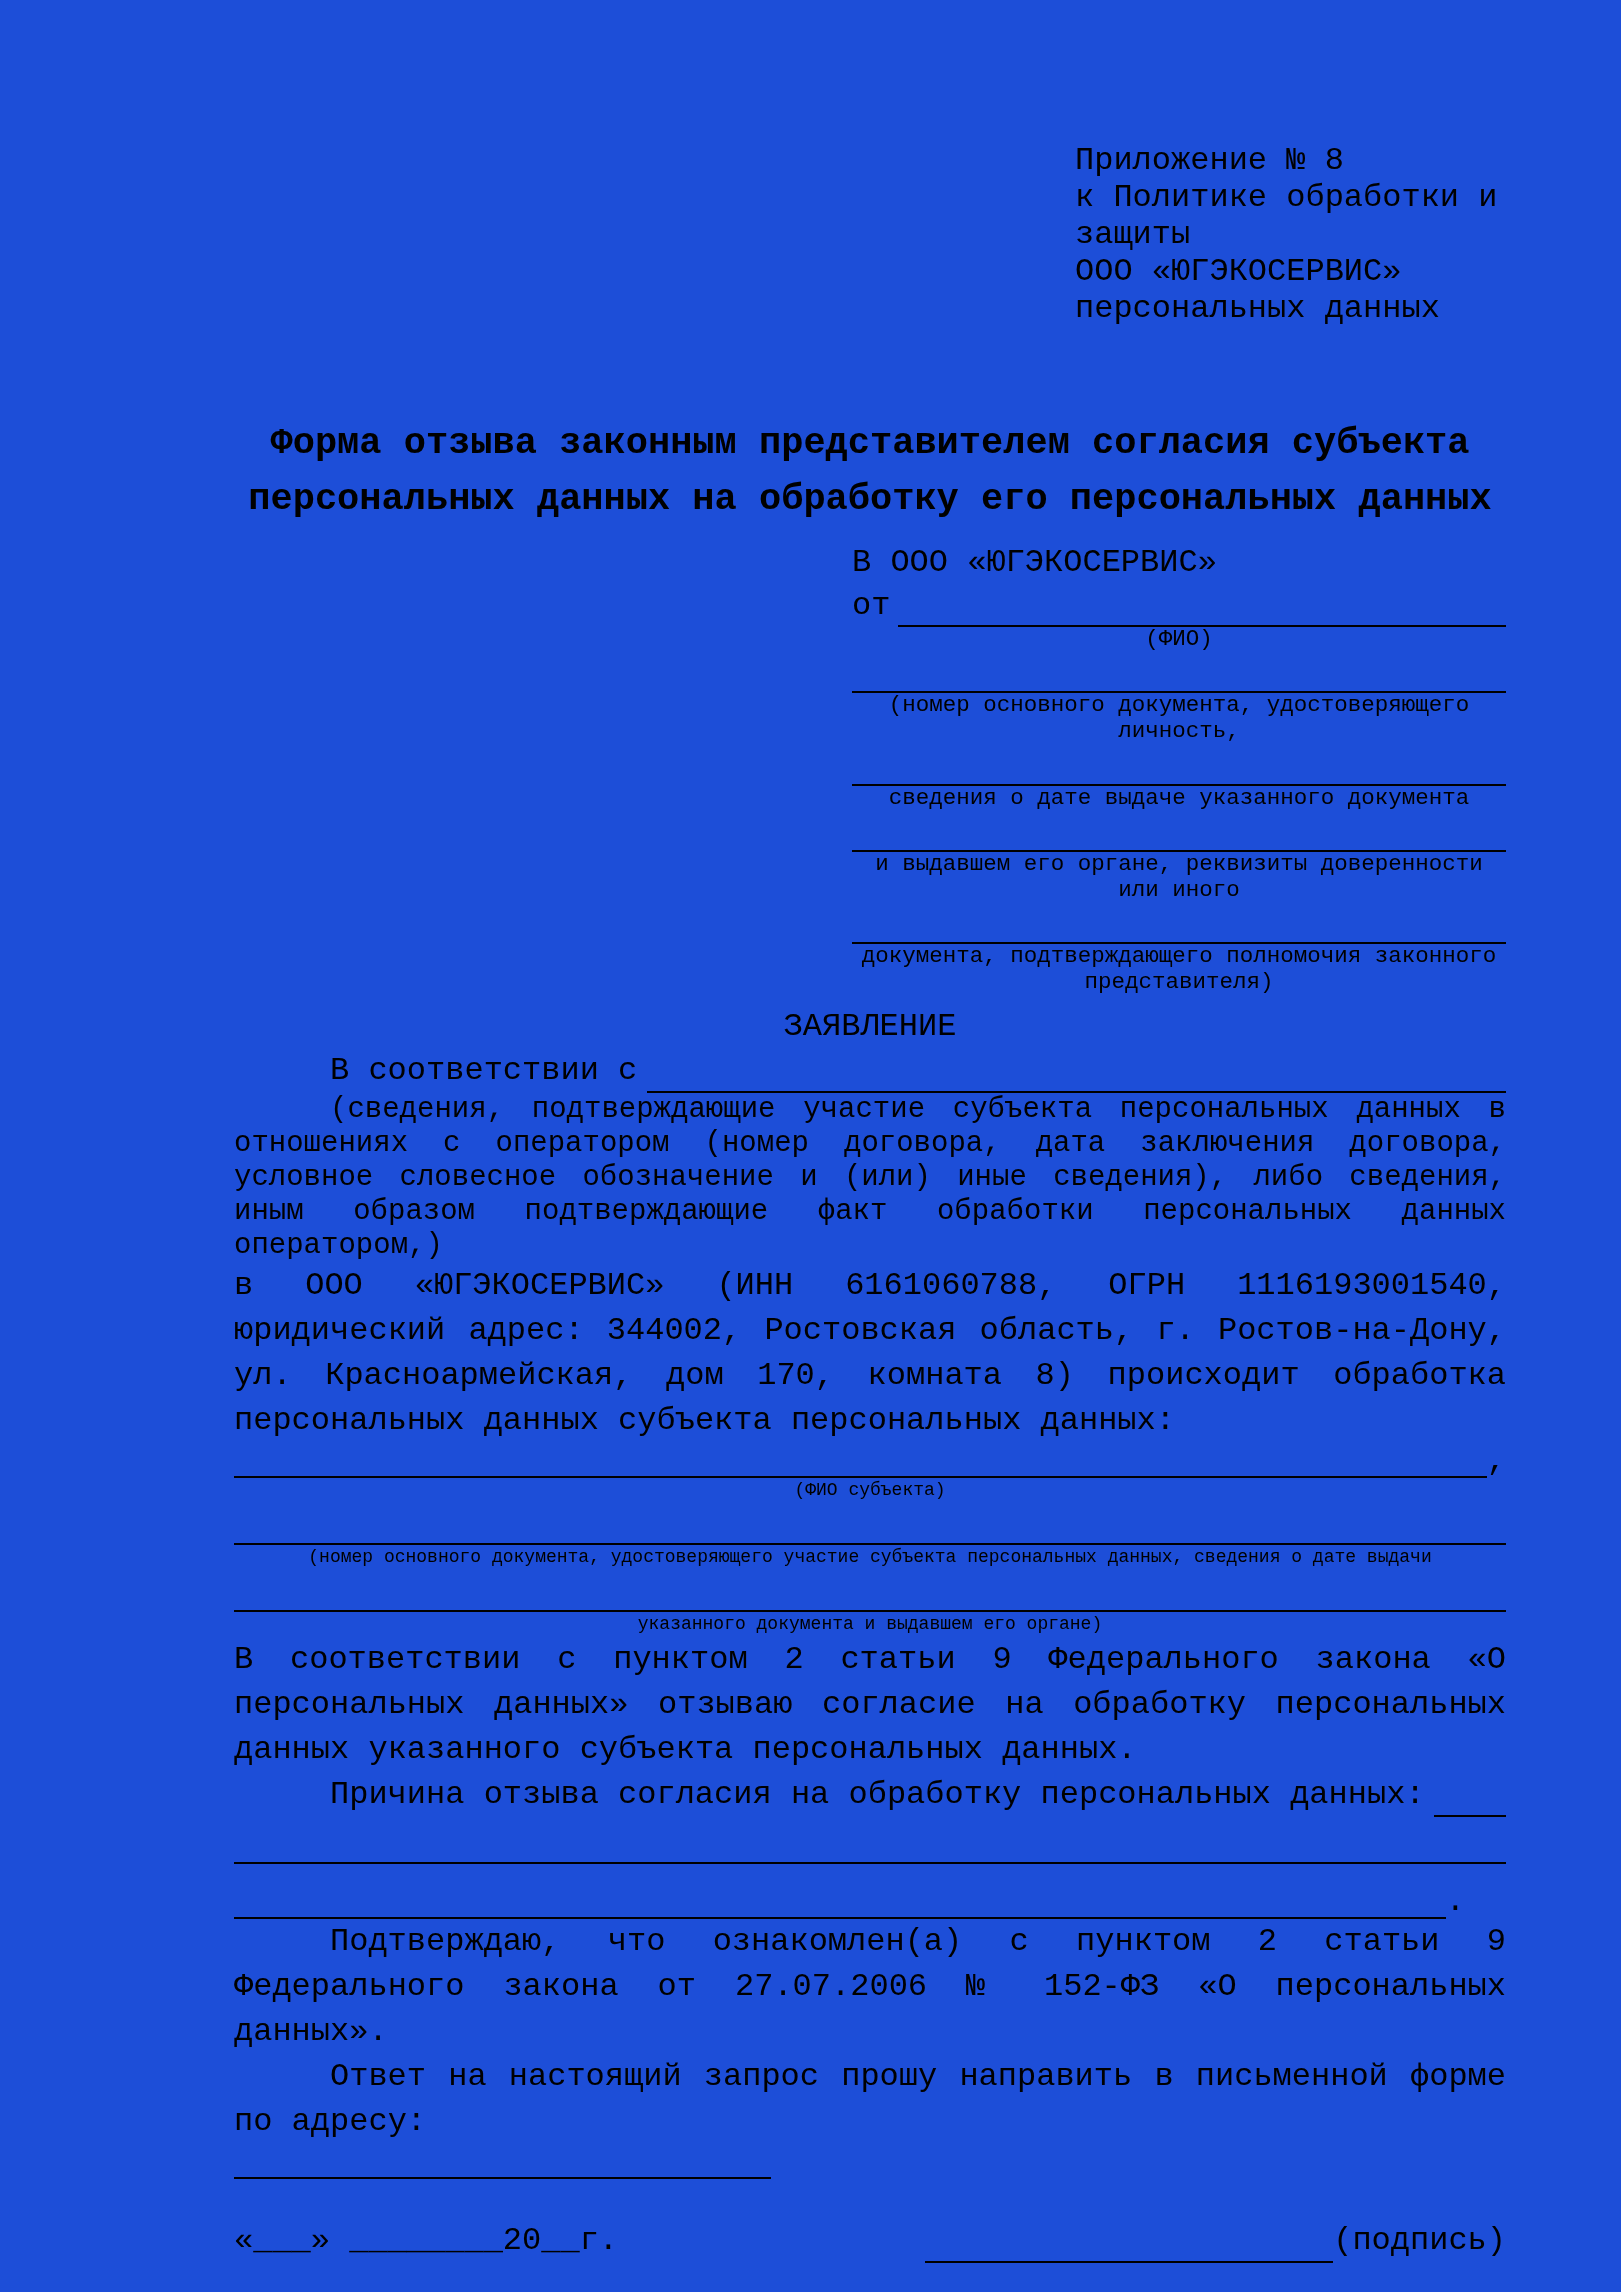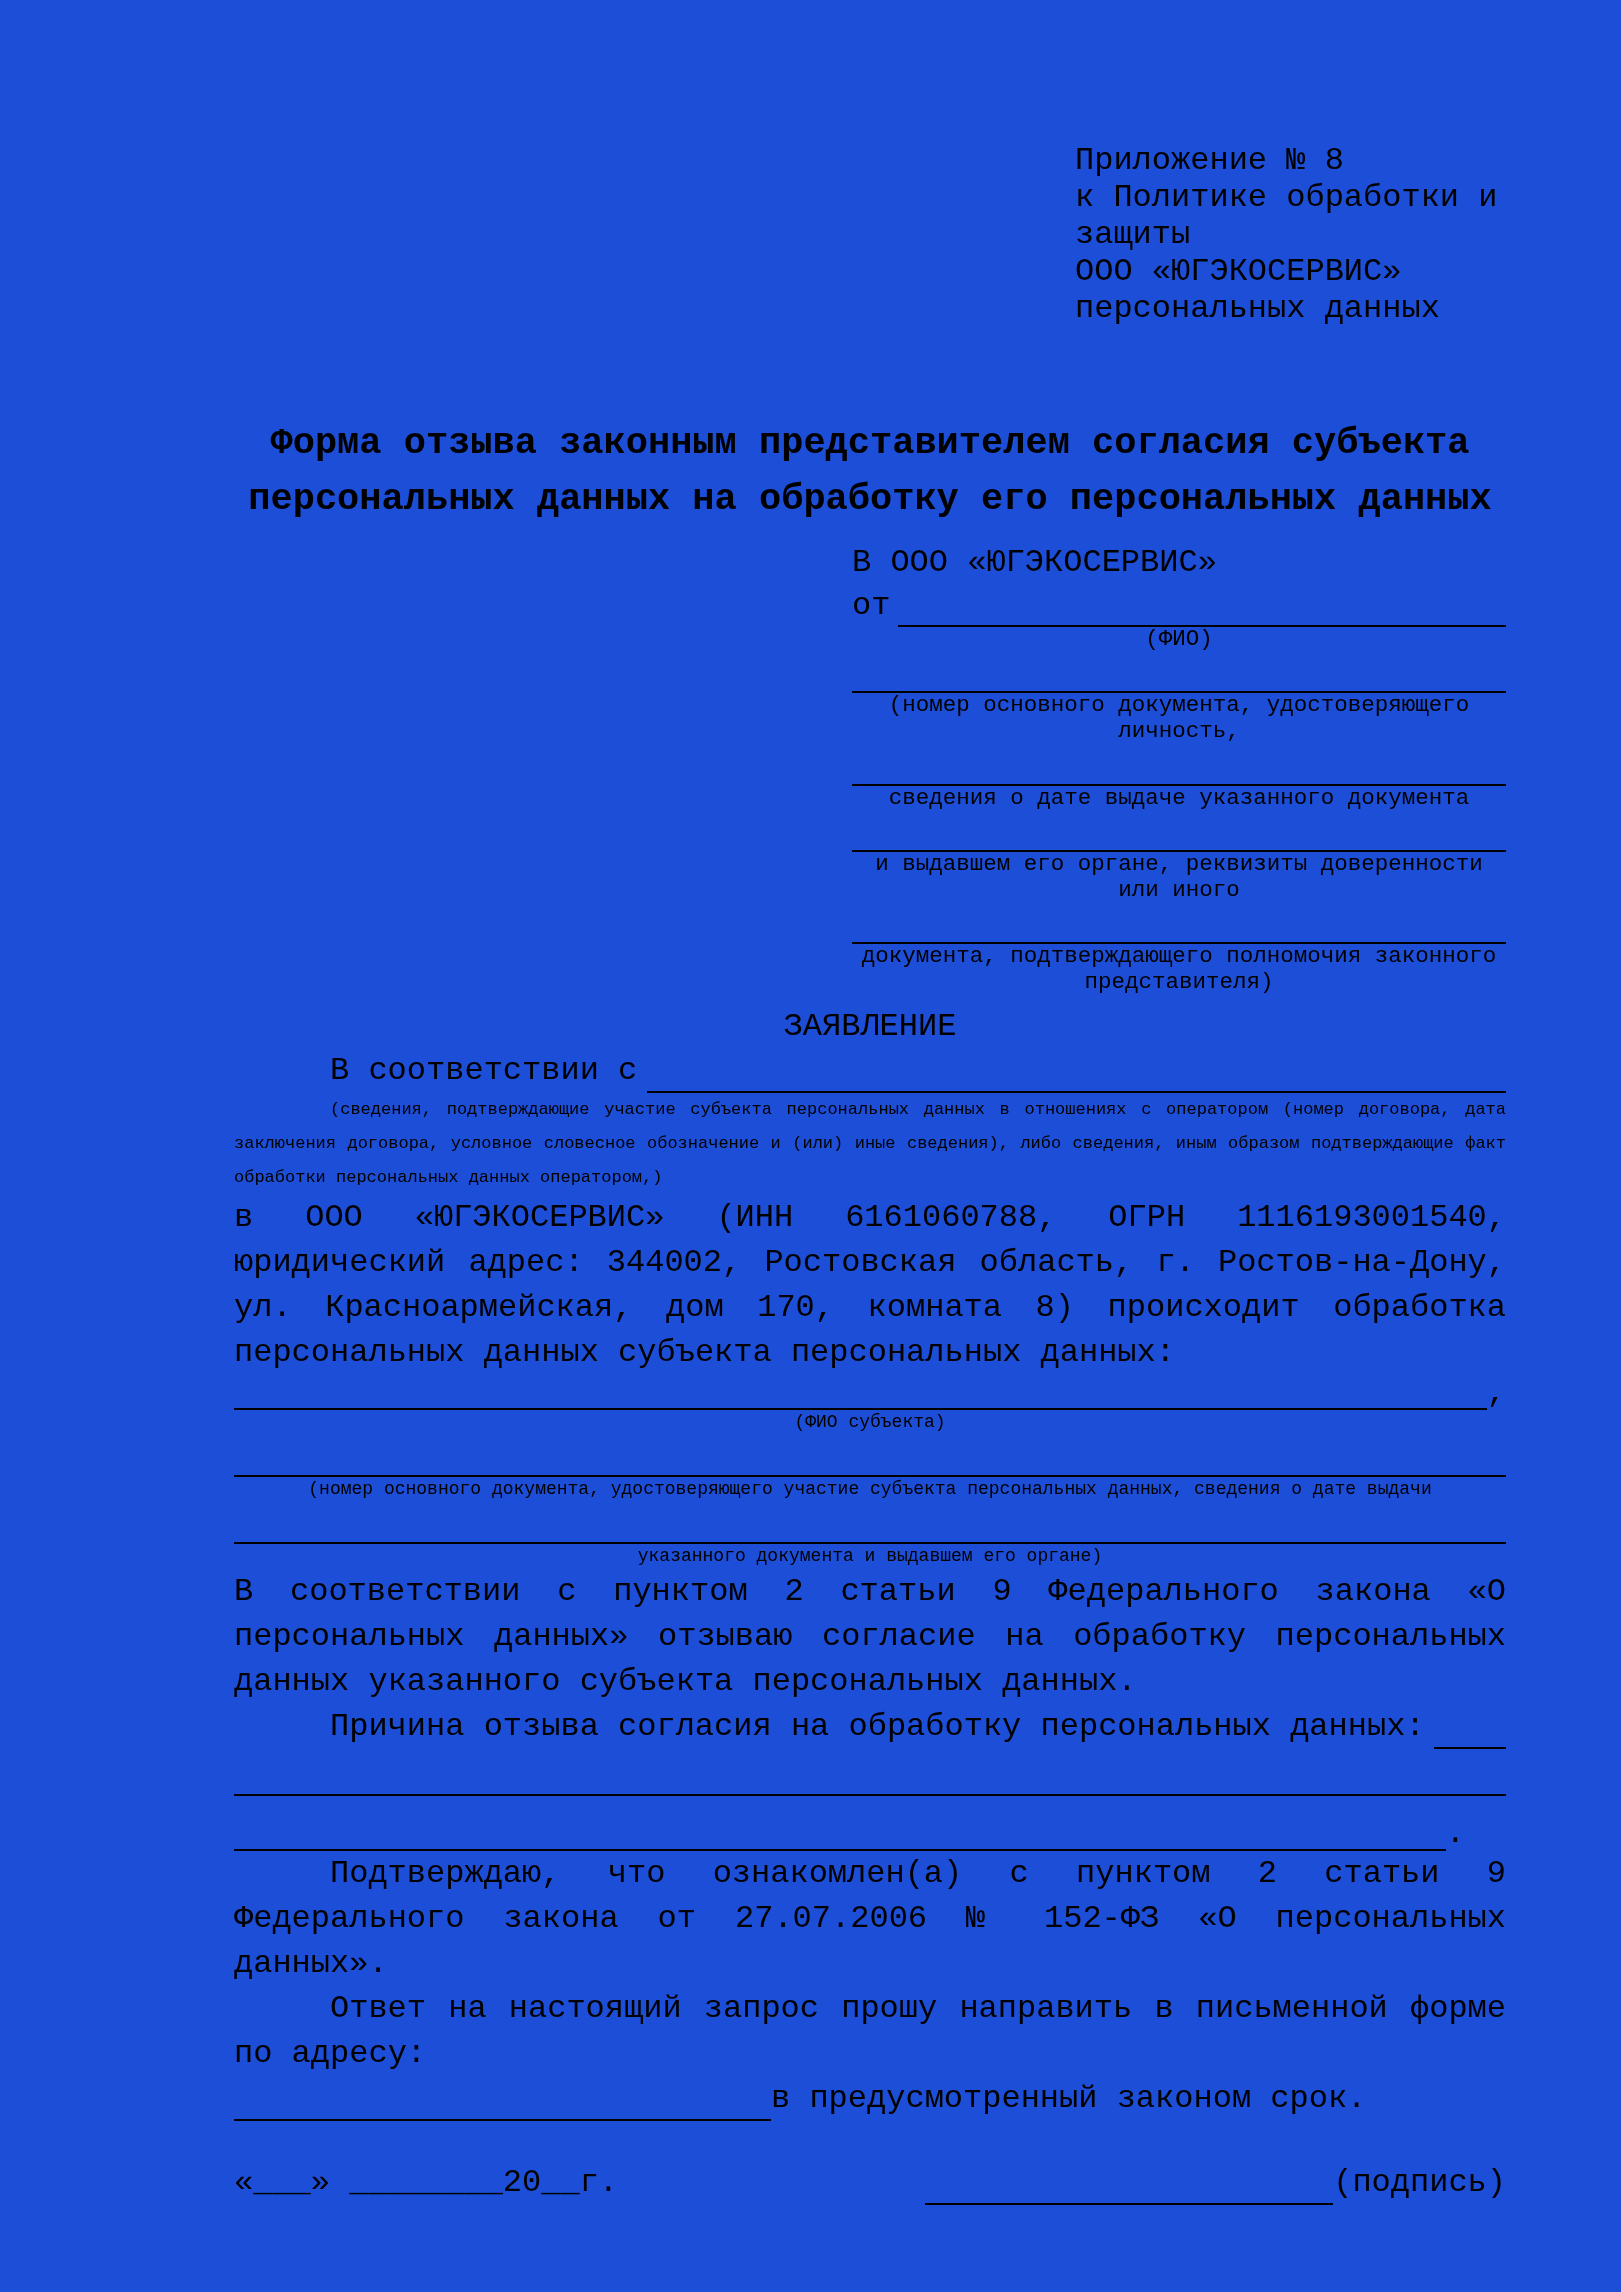--- a/index.html
+++ b/index.html
@@ -22,21 +22,21 @@
   .ul{border-bottom:2.9px solid #000;}
   .addr-from .ul{flex:1;height:33px;margin-left:7.8px;}
   .addr-cap{font-size:22.5px;line-height:25.5px;text-align:center;}
   .addr-ul{height:23.5px;border-bottom:2.9px solid #000;margin-top:15.7px;}
 
   
   .heading{margin-top:9.8px;text-align:center;font-size:32px;line-height:43px;}
   .intro{display:flex;align-items:flex-end;font-size:32px;line-height:45px;height:45px;}
   .sp{width:96px;flex:none;}
   .intro .ul{flex:1;height:33px;margin-left:9.8px;}
-  .note{font-size:17px;line-height:34px;text-align:justify;text-align-last:left;text-indent:96px;}
+  .note{font-size:29px;line-height:34px;text-align:justify;text-align-last:left;text-indent:96px;}
   .para{font-size:32px;line-height:45px;text-align:justify;text-align-last:left;}
   .para.ind{text-indent:96px;}
   .cap{font-size:18px;line-height:25.5px;text-align:center;}
   .comma-row{display:flex;align-items:flex-end;font-size:32px;line-height:35px;}
   .comma-row .ul{flex:1;height:29px;}
   .body-ul{height:23.5px;border-bottom:2.9px solid #000;margin-top:15.7px;}
   .reason{display:flex;align-items:flex-end;font-size:32px;line-height:45px;}
   .reason .ul{flex:1;height:33px;margin-left:9.8px;}
   .blank1{height:25.5px;border-bottom:2.9px solid #000;margin-top:19.6px;}
   .blank2-row{display:flex;align-items:flex-end;font-size:32px;line-height:35px;padding-right:41px;margin-top:19.6px;}
@@ -124,21 +124,20 @@
     <div class="blank2-row">
       <div class="ul"></div>
       <span>.</span>
     </div>
 
     <div class="para ind">Подтверждаю, что ознакомлен(а) с пунктом 2 статьи 9 Федерального закона от 27.07.2006 № 152-ФЗ «О персональных данных».</div>
 
     <div class="para ind">Ответ на настоящий запрос прошу направить в письменной форме по адресу:</div>
     <div class="reply-row">
       <div class="ul"></div>
-      <span>в предусмотренный законом срок.</span>
     </div>
 
     <div class="footer">
       <div>«___» ________20__г.</div>
       <div class="sig">
         <div class="ul"></div>
         <span>(подпись)</span>
       </div>
     </div>
 

